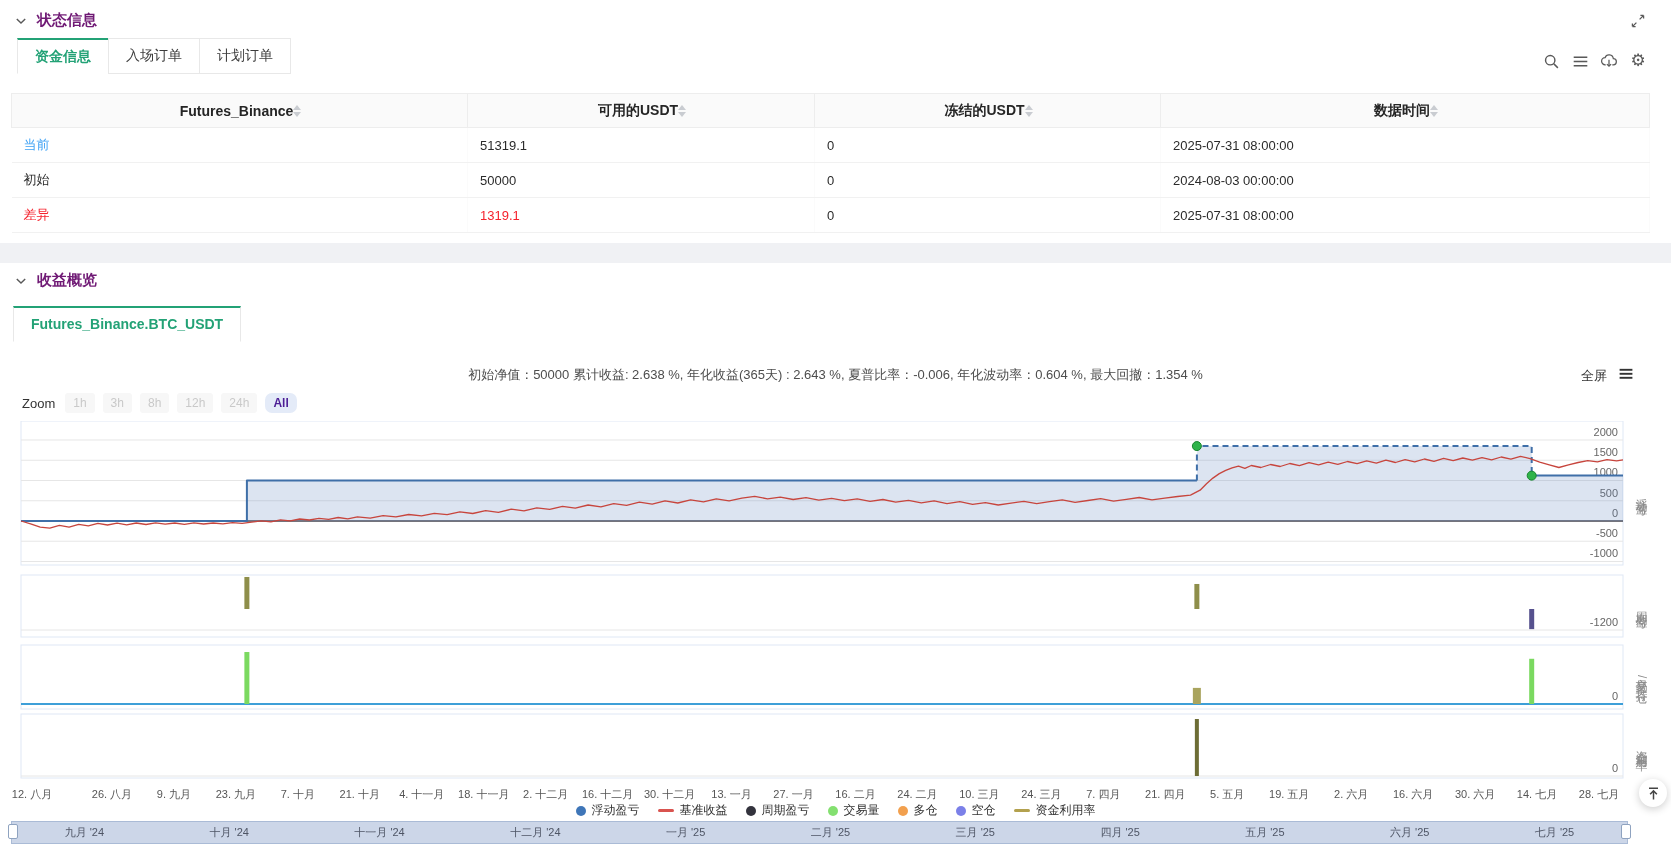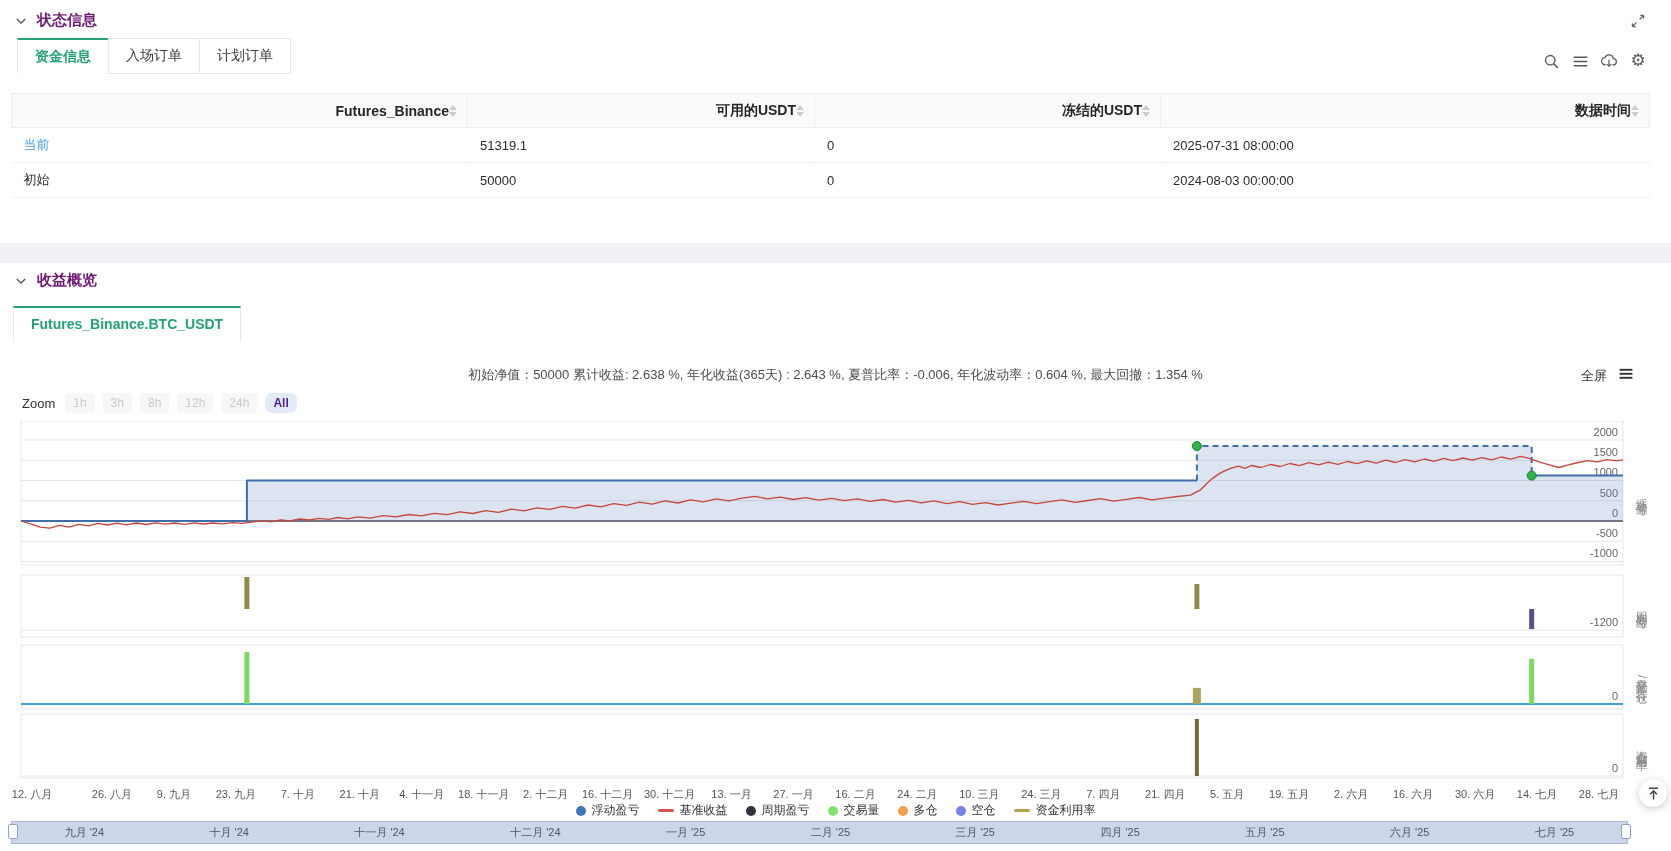--- a/index.html
+++ b/index.html
@@ -26,21 +26,21 @@
   .tool-icons{position:absolute;top:52px;right:24px;display:flex;gap:11px;align-items:center;}
   .ticon{width:18px;height:18px;color:#595959;cursor:pointer;display:flex;align-items:center;justify-content:center;font-size:17px;line-height:18px;}
   .fs-icon{position:absolute;top:13px;right:25px;width:16px;height:16px;color:#595959;cursor:pointer;}
   
   table{position:absolute;top:93px;left:11px;width:1634px;border-collapse:collapse;table-layout:fixed;}
   th:nth-child(1),td:nth-child(1){width:455px;}
   th:nth-child(2),td:nth-child(2){width:346px;}
   th:nth-child(3),td:nth-child(3){width:345px;margin-top:8px;}
   th:nth-child(4),td:nth-child(4){width:488px;}
   th{height:33px;background:#fafafa;border:1px solid #ededed;font-size:14px;font-weight:700;color:#252525;text-align:left;padding:0;}
-  th .th-inner{display:flex;align-items:center;justify-content:flex-end;padding:0 10px 0 12px;}
+  th .th-inner{display:flex;align-items:center;justify-content:center;padding:0 10px 0 12px;}
   td{height:34px;border-bottom:1px solid #f1f1f1;border-right:1px solid #fbfbfb;font-size:13px;color:#2b2b2b;padding:0 12px;background:#fff;}
   .sorter{display:flex;flex-direction:column;align-items:center;gap:2px;cursor:pointer;}
   .caret{width:0;height:0;border-left:4px solid transparent;border-right:4px solid transparent;}
   .caret.up{border-bottom:5px solid #c9ccd1;}
   .caret.down{border-top:5px solid #c9ccd1;}
   .cell-link{color:#3ea1f4;cursor:pointer;}
   .cell-danger{color:#f5222d;}
   
   .stats-line{position:absolute;top:103px;left:0;width:100%;text-align:center;font-size:13px;color:#4d4d4d;}
   .fullscreen-label{position:absolute;top:104px;right:64px;font-size:13px;color:#333;cursor:pointer;}
@@ -162,20 +162,26 @@
             <td><span>51319.1</span></td>
             <td><span>0</span></td>
             <td><span>2025-07-31 08:00:00</span></td>
           </tr>
           <tr>
             <td><span>初始</span></td>
             <td><span>50000</span></td>
             <td><span>0</span></td>
             <td><span>2024-08-03 00:00:00</span></td>
           </tr>
+          <tr>
+            <td><span class="cell-danger">差异</span></td>
+            <td><span class="cell-danger">1319.1</span></td>
+            <td><span>0</span></td>
+            <td><span>2025-07-31 08:00:00</span></td>
+          </tr>
         </tbody>
     </table>
   </section>
 
   <div id="section-gap"></div>
 
   <section class="card" id="profit-card">
     <div class="sec-header">
       <span class="chev">
         <svg width="14" height="14" viewBox="0 0 20 20">

